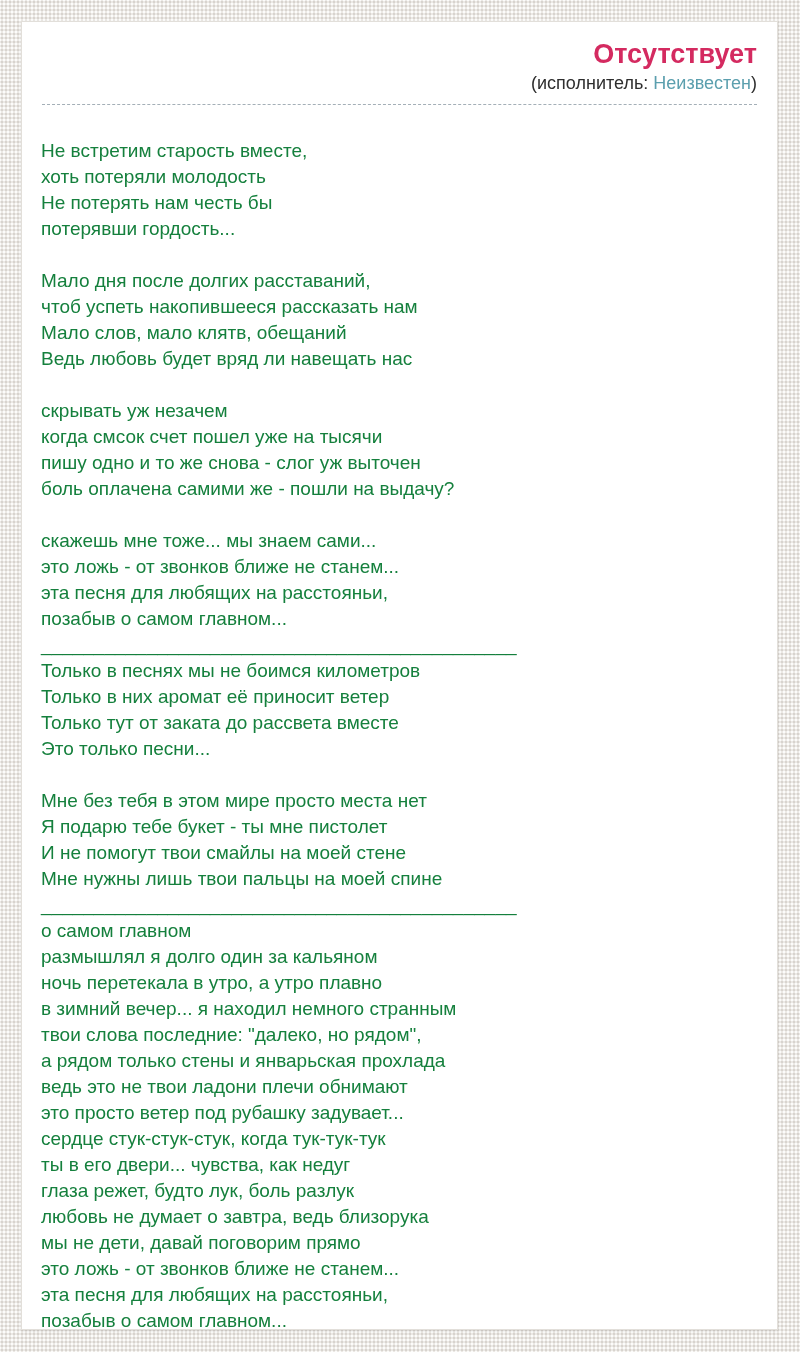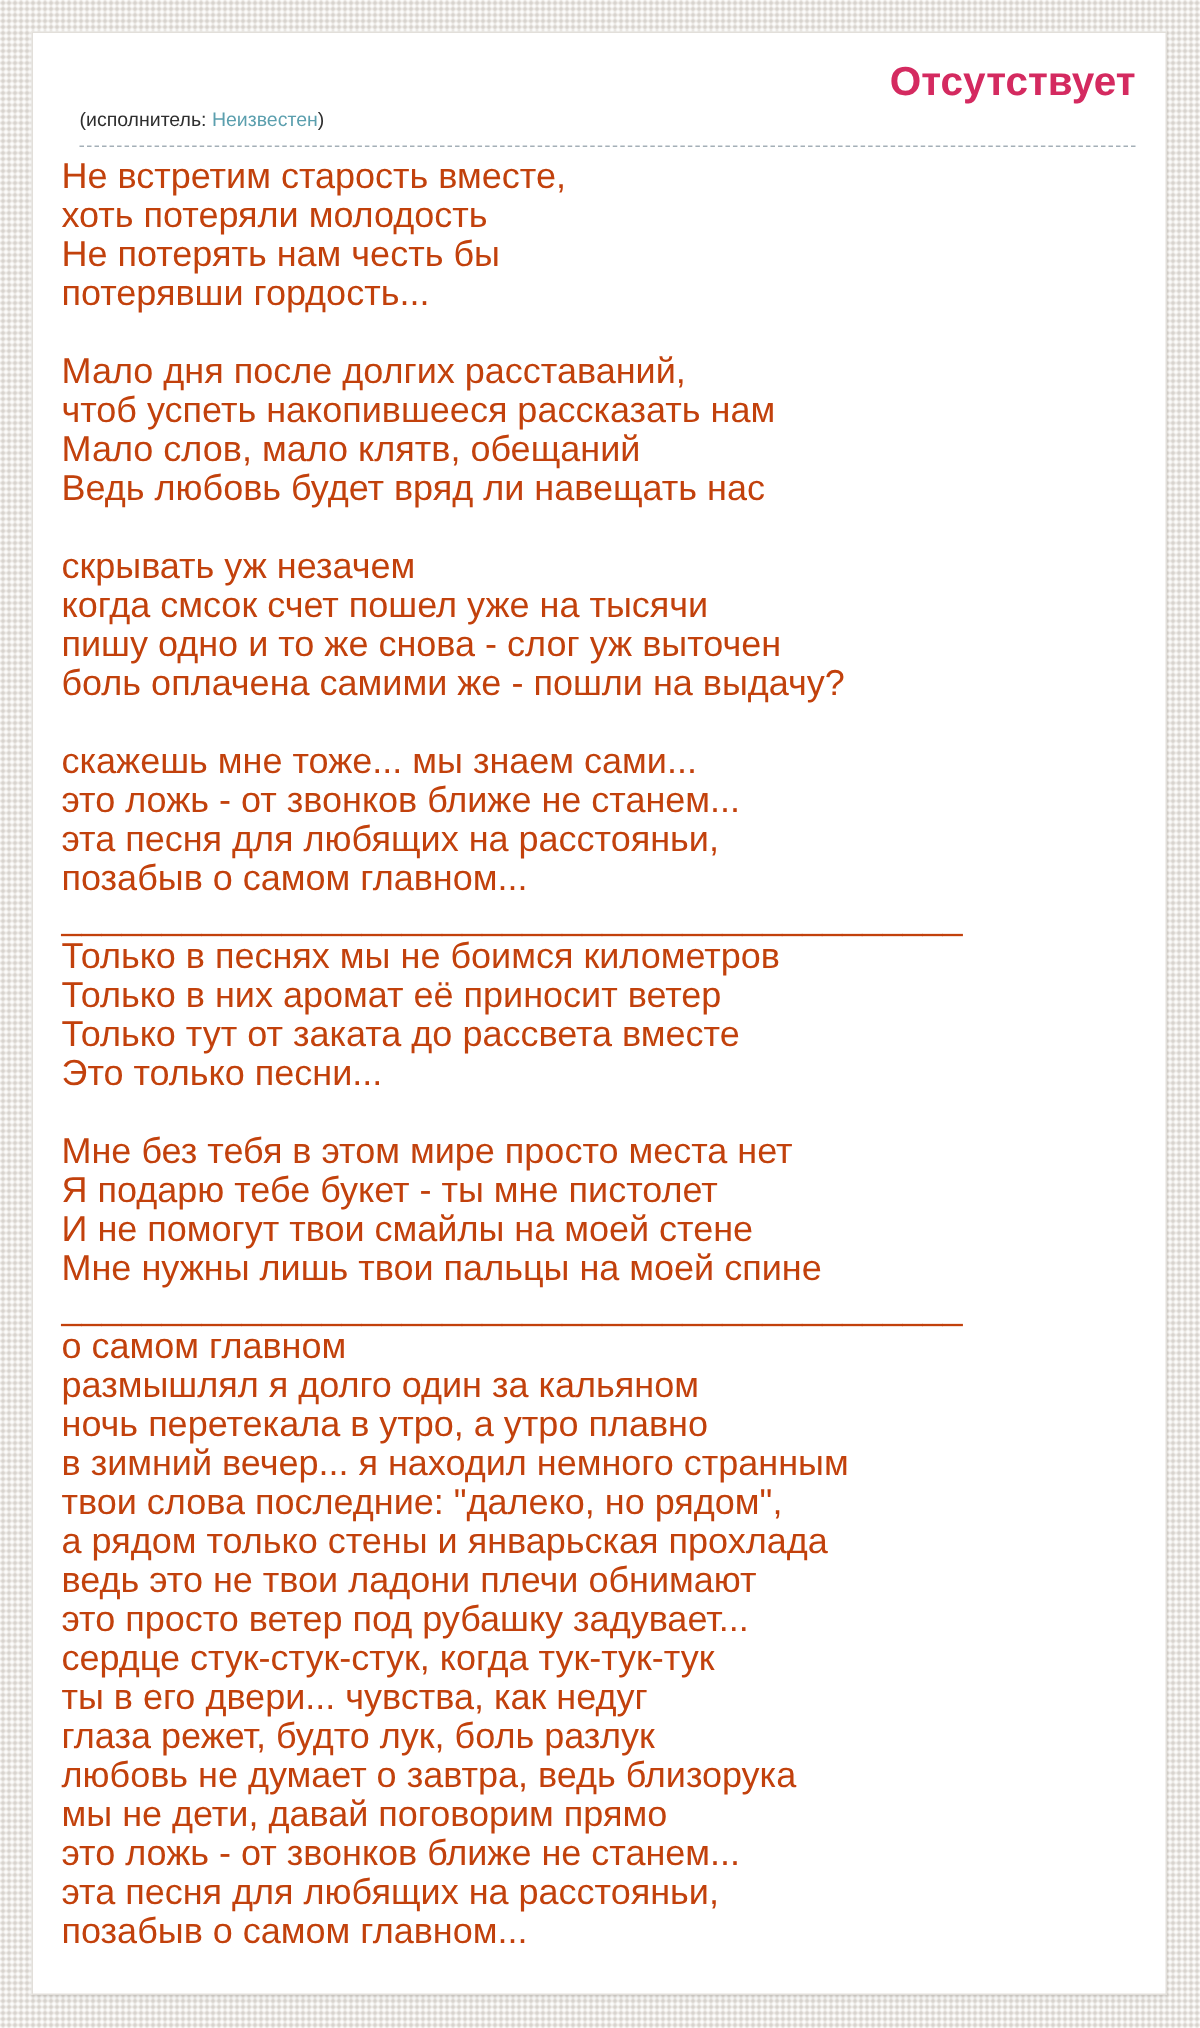--- a/index.html
+++ b/index.html
@@ -33,37 +33,38 @@
   }
   .title {
     margin: 0;
     font-size: 27px;
     line-height: 1.15;
     font-weight: 700;
     color: #d42a60;
     text-align: right;
   }
   .artist-line {
-    margin: 2px 0 0 12px;
-    font-size: 13px;
+    margin: 2px 0 0 1px;
+    font-size: 18px;
     line-height: 1.25;
     color: #2e2e2e;
     padding-bottom: 9px;
     border-bottom: 1px dashed #a4afb7;
+    text-align: right;
   }
   .artist-link {
     color: #5b9fae;
     text-decoration: none;
     cursor: pointer;
   }
   .lyrics {
-    margin-top: 7px;
-    font-size: 24px;
+    margin-top: 33px;
+    font-size: 19px;
     line-height: 26px;
-    color: #c2410c;
+    color: #15803d;
     white-space: pre-wrap;
   }
 </style>
 </head>
 <body>
 
 <div class="card">
   <h1 class="title">Отсутствует</h1>
   <div class="artist-line"><span>(исполнитель: </span><a class="artist-link" href="#">Неизвестен</a><span>)</span></div>
   <div class="lyrics">Не встретим старость вместе,

